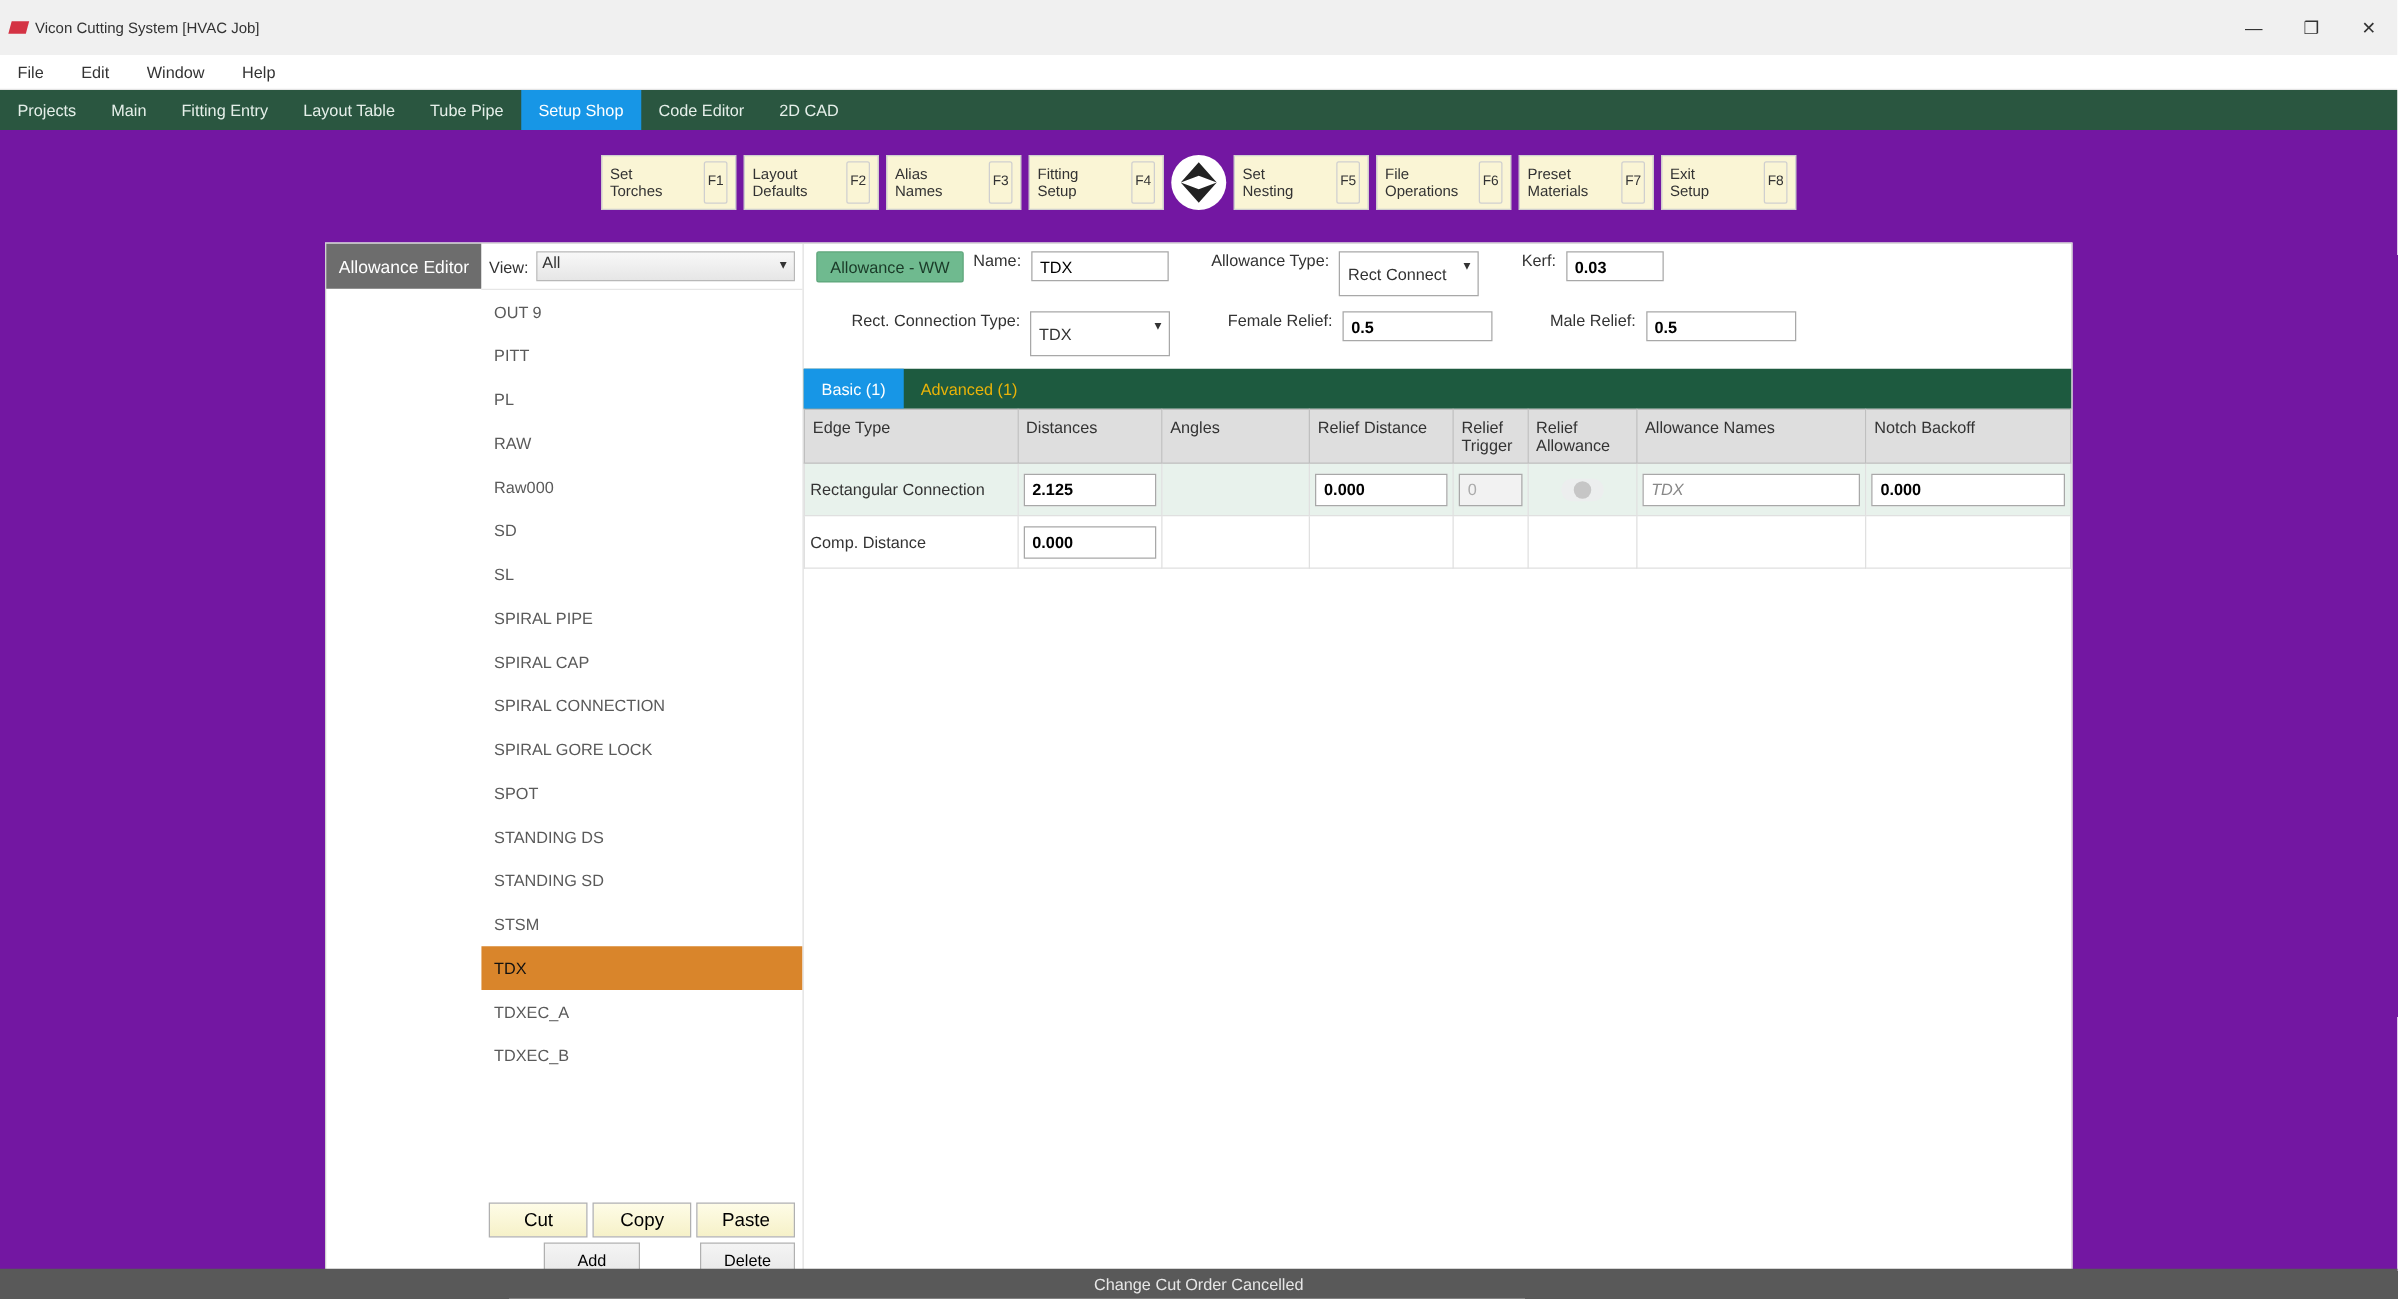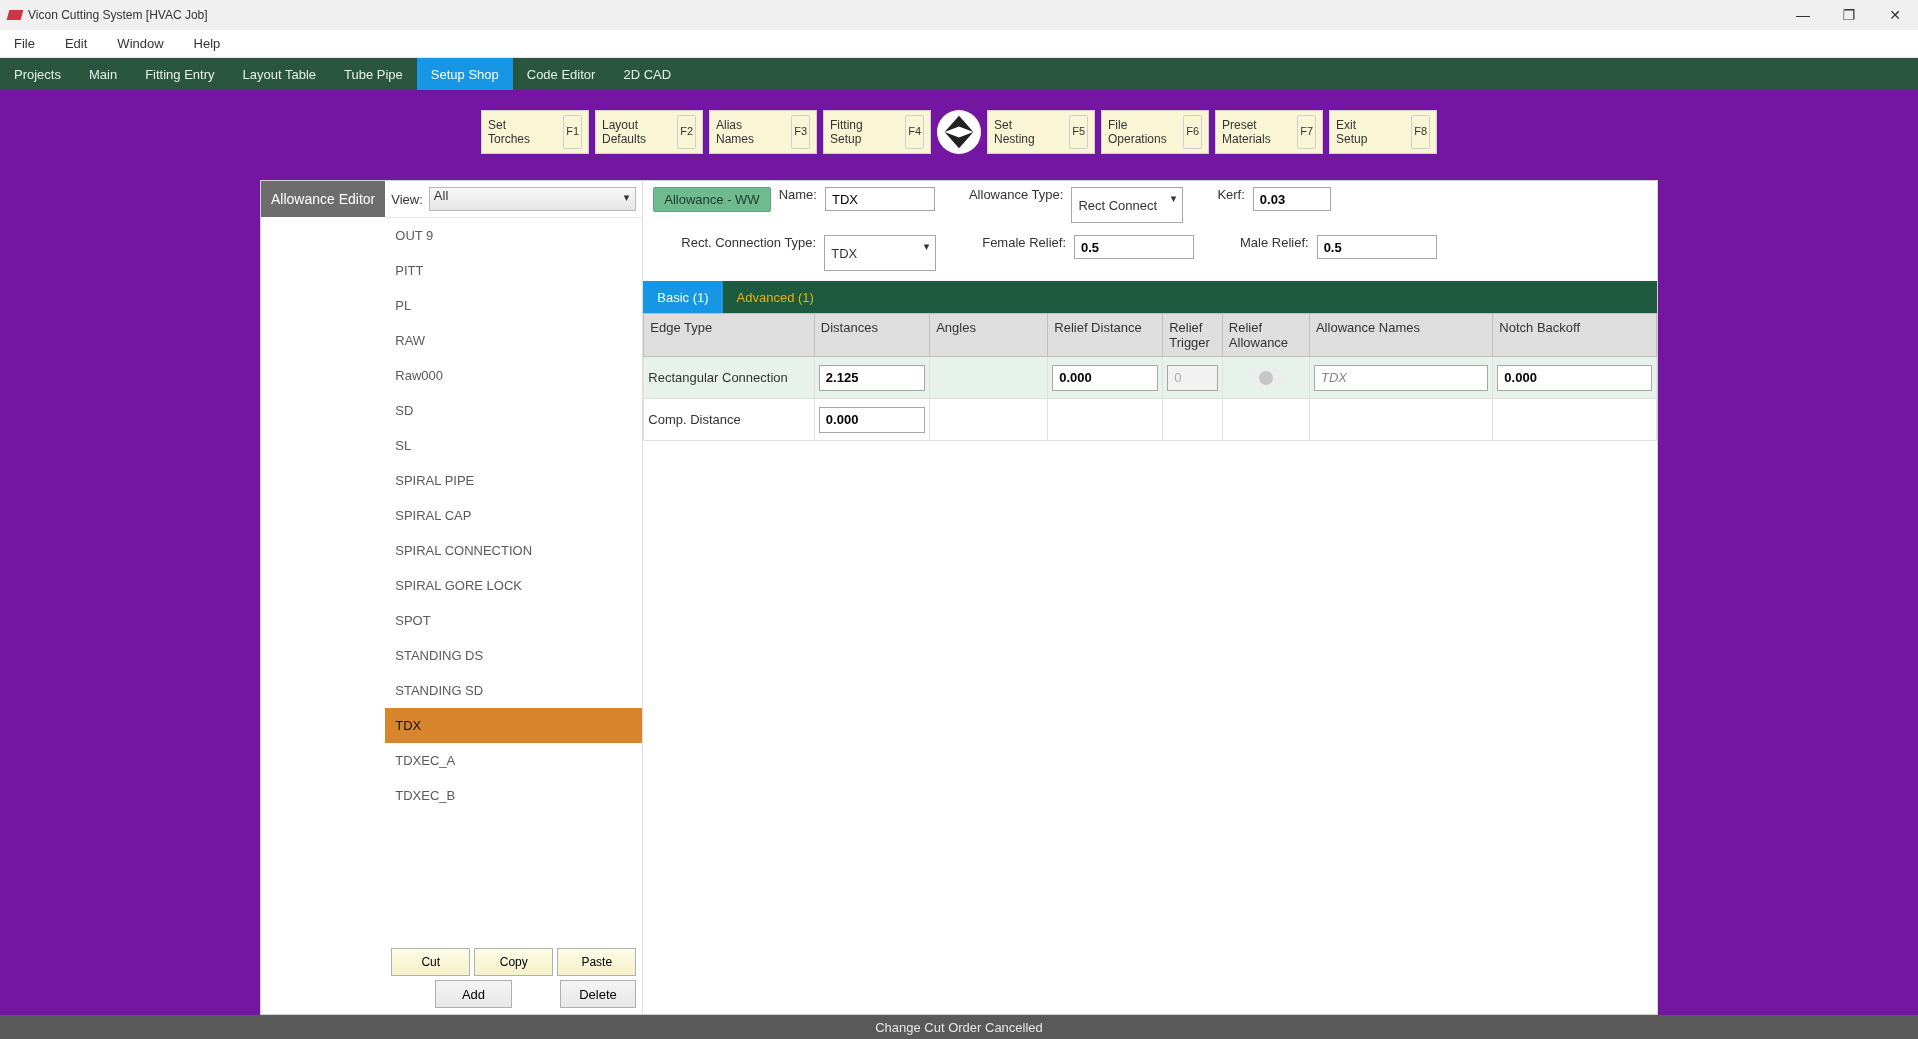--- a/index.html
+++ b/index.html
@@ -1,19 +1,19 @@
 <!DOCTYPE html>
 <html><head>
 <meta charset="utf-8">
 <style>
 * { margin: 0; padding: 0; box-sizing: border-box; font-family: "Segoe UI", Arial, sans-serif; }
 body { background: #fff; font-size: 13px; color: #333; overflow: hidden; width: 1918px; height: 1039px; }
 
 
-.titlebar { height: 30px; display: flex; align-items: center; justify-content: space-between; padding: 0 0 0 8px; background: #f0f0f0; }
+.titlebar { height: 44px; display: flex; align-items: center; justify-content: space-between; padding: 0 0 0 8px; background: #f0f0f0; }
 .titlebar-left { display: flex; align-items: center; gap: 6px; }
 .app-icon { width: 14px; height: 10px; background: #d43344; transform: skewX(-15deg); }
 .titlebar-title { font-size: 12px; }
 .window-controls { display: flex; }
 .win-btn { width: 46px; height: 30px; display: flex; align-items: center; justify-content: center; font-size: 14px; }
 
 
 .menubar { height: 28px; display: flex; align-items: center; gap: 30px; padding: 0 14px; background: #fff; border-bottom: 1px solid #e5e5e5; }
 .menu-item { font-size: 13px; cursor: default; }
 
@@ -46,21 +46,21 @@
 .view-select::after { content:"▾"; position:absolute; right:6px; top:3px; font-size:11px;}
 .list { flex: 1; overflow-y: auto; border-top: 1px solid #e6e6e6; position: relative; }
 .list-item { height: 35px; display: flex; align-items: center; padding: 0 10px; font-size: 13px; color: #5a5a5a; cursor: default; }
 .list-item.selected { background: #d9852b; color: #111; }
 .list::-webkit-scrollbar { width: 14px; }
 .list::-webkit-scrollbar-thumb { background: #cfcfcf; }
 .list::-webkit-scrollbar-track { background: #f0f0f0; }
 
 .btn-row { display: flex; gap: 4px; padding: 6px 6px 2px 6px; }
 .btn-row2 { display: flex; gap: 4px; padding: 2px 6px 6px 6px; }
-.small-btn { flex: 1; height: 28px; background: linear-gradient(#fefce7,#f6f1c8); border: 1px solid #b0b0b0; font-size: 12px; cursor: default; }
+.small-btn { flex: 1; height: 28px; background: linear-gradient(#fefce7,#f6f1c8); border: 1px solid #b0b0b0; font-size: 15px; cursor: default; }
 .small-btn2 { flex: 1; height: 28px; background: linear-gradient(#f4f4f4,#e7e7e7); border: 1px solid #b0b0b0; font-size: 13px; cursor: default; margin-left: 44px; }
 
 
 .right-pane { flex: 1; display: flex; flex-direction: column; }
 .row1, .row2 { display: flex; align-items: flex-start; gap: 8px; padding: 6px 10px; font-size: 13px; }
 .pill { background: #6fba8f; border: 1px solid #5ea57b; padding: 4px 10px; color: #1a3a28; border-radius: 2px; font-size: 13px; }
 .fld-label { }
 .text-input { height: 24px; border: 1px solid #a8a8a8; padding: 0 6px; font-size: 13px; font-weight: bold; }
 .text-input.normal { font-weight: normal; }
 .select-input { height: 36px; border: 1px solid #a8a8a8; padding: 0 25px 0 6px; font-size: 13px; position: relative; background:#fff; display:flex; align-items:center;}
@@ -188,20 +188,21 @@
             <div class="list-item">Raw000</div>
             <div class="list-item">SD</div>
             <div class="list-item">SL</div>
             <div class="list-item">SPIRAL  PIPE</div>
             <div class="list-item">SPIRAL CAP</div>
             <div class="list-item">SPIRAL CONNECTION</div>
             <div class="list-item">SPIRAL GORE LOCK</div>
             <div class="list-item">SPOT</div>
             <div class="list-item">STANDING DS</div>
             <div class="list-item">STANDING SD</div>
+            <div class="list-item">STSM</div>
             <div class="list-item selected">TDX</div>
             <div class="list-item">TDXEC_A</div>
             <div class="list-item">TDXEC_B</div>
           </div>
         <div class="btn-row">
           <button class="small-btn">Cut</button>
           <button class="small-btn">Copy</button>
           <button class="small-btn">Paste</button>
         </div>
         <div class="btn-row2">

